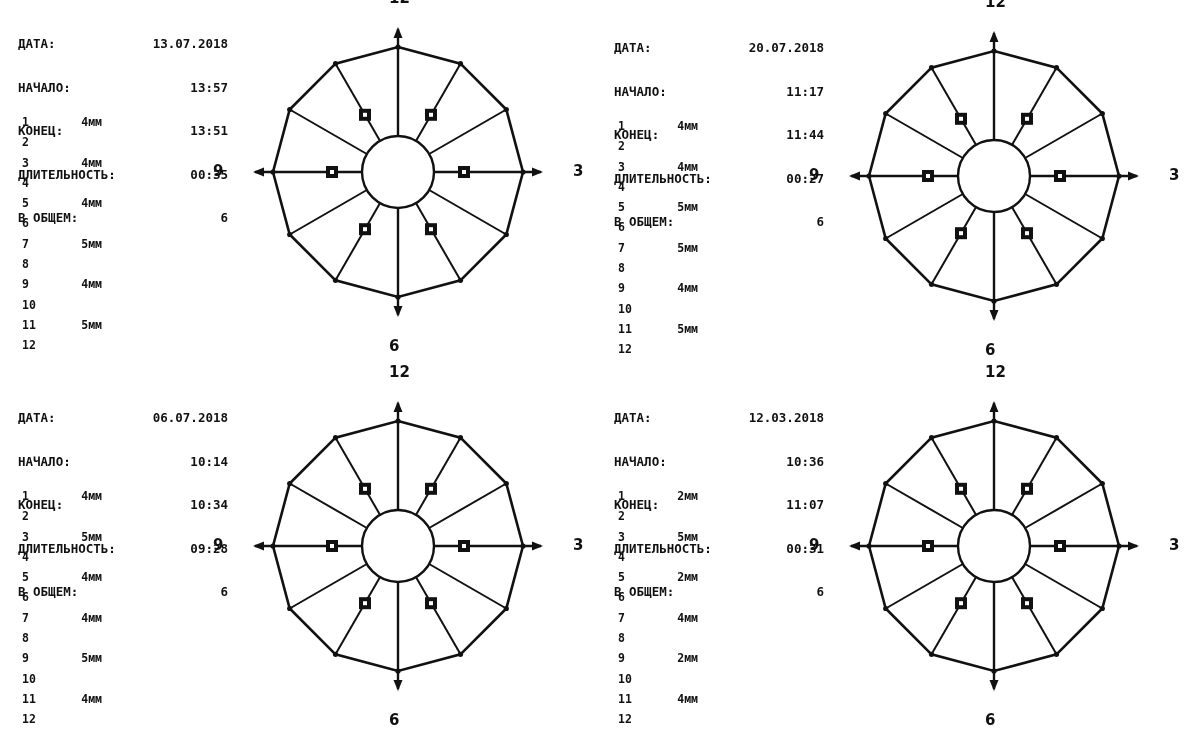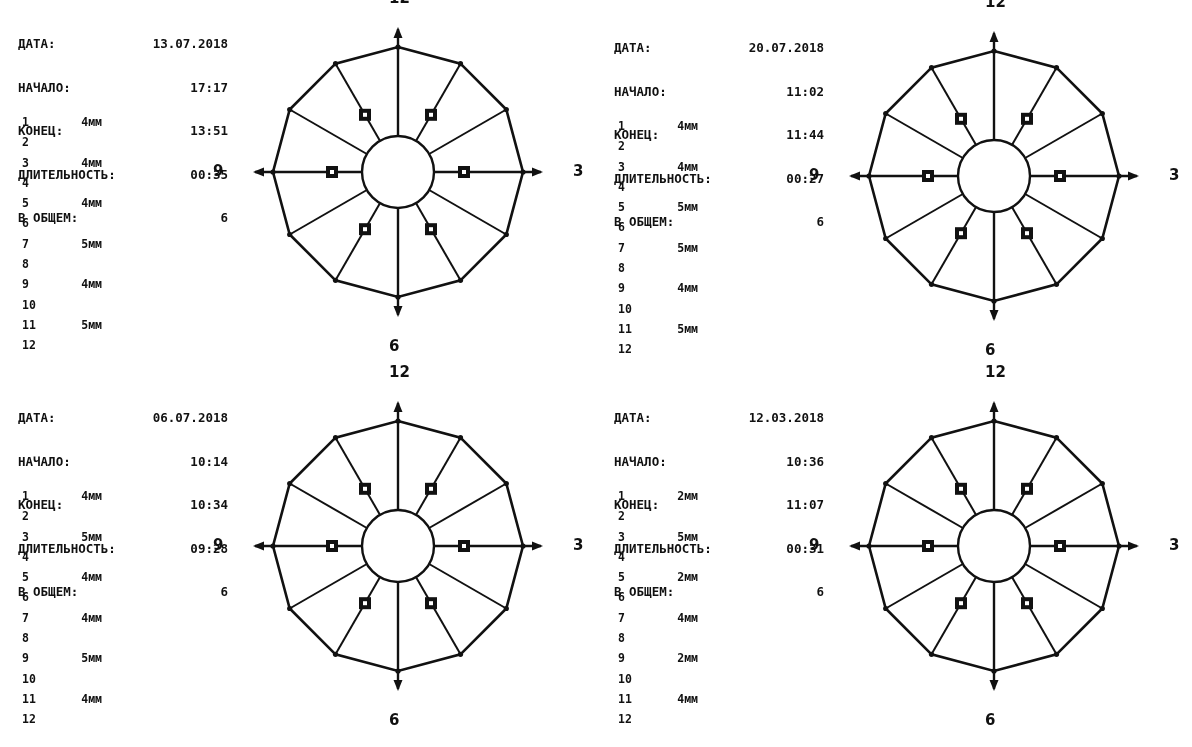--- a/index.html
+++ b/index.html
@@ -54,21 +54,21 @@
   }
 </style>
 </head>
 <body>
 
 <div class="sheet">
 
   <div class="panel p0">
     <div class="hdr">
       <span class="hrow"><span class="hlab">ДАТА:</span><span class="hval">13.07.2018</span></span>
-      <span class="hrow"><span class="hlab">НАЧАЛО:</span><span class="hval">17:17</span></span>
+      <span class="hrow"><span class="hlab">НАЧАЛО:</span><span class="hval">13:57</span></span>
       <span class="hrow"><span class="hlab">КОНЕЦ:</span><span class="hval">13:51</span></span>
       <span class="hrow"><span class="hlab">ДЛИТЕЛЬНОСТЬ:</span><span class="hval">00:35</span></span>
       <span class="hrow"><span class="hlab">В ОБЩЕМ:</span><span class="hval">6</span></span>
     </div>
     <div class="list">
       <span class="lrow"><span class="lidx">1</span><span class="lval">4мм</span></span>
       <span class="lrow"><span class="lidx">2</span><span class="lval"></span></span>
       <span class="lrow"><span class="lidx">3</span><span class="lval">4мм</span></span>
       <span class="lrow"><span class="lidx">4</span><span class="lval"></span></span>
       <span class="lrow"><span class="lidx">5</span><span class="lval">4мм</span></span>
@@ -144,21 +144,21 @@
         <div class="dlabel" style="left: 151px; top: -15px;">12</div>
         <div class="dlabel" style="left: 335px; top: 158px;">3</div>
         <div class="dlabel" style="left: 151px; top: 333px;">6</div>
         <div class="dlabel" style="left: -25px; top: 158px;">9</div>
       </div>
   </div>
 
   <div class="panel p1">
     <div class="hdr">
       <span class="hrow"><span class="hlab">ДАТА:</span><span class="hval">20.07.2018</span></span>
-      <span class="hrow"><span class="hlab">НАЧАЛО:</span><span class="hval">11:02</span></span>
+      <span class="hrow"><span class="hlab">НАЧАЛО:</span><span class="hval">11:17</span></span>
       <span class="hrow"><span class="hlab">КОНЕЦ:</span><span class="hval">11:44</span></span>
       <span class="hrow"><span class="hlab">ДЛИТЕЛЬНОСТЬ:</span><span class="hval">00:27</span></span>
       <span class="hrow"><span class="hlab">В ОБЩЕМ:</span><span class="hval">6</span></span>
     </div>
     <div class="list">
       <span class="lrow"><span class="lidx">1</span><span class="lval">4мм</span></span>
       <span class="lrow"><span class="lidx">2</span><span class="lval"></span></span>
       <span class="lrow"><span class="lidx">3</span><span class="lval">4мм</span></span>
       <span class="lrow"><span class="lidx">4</span><span class="lval"></span></span>
       <span class="lrow"><span class="lidx">5</span><span class="lval">5мм</span></span>

